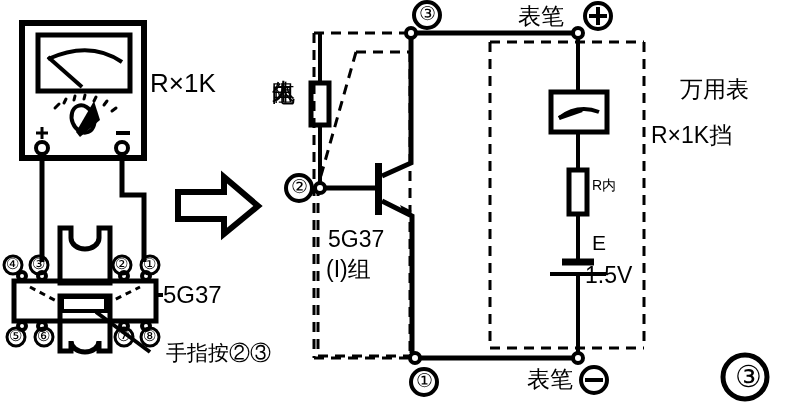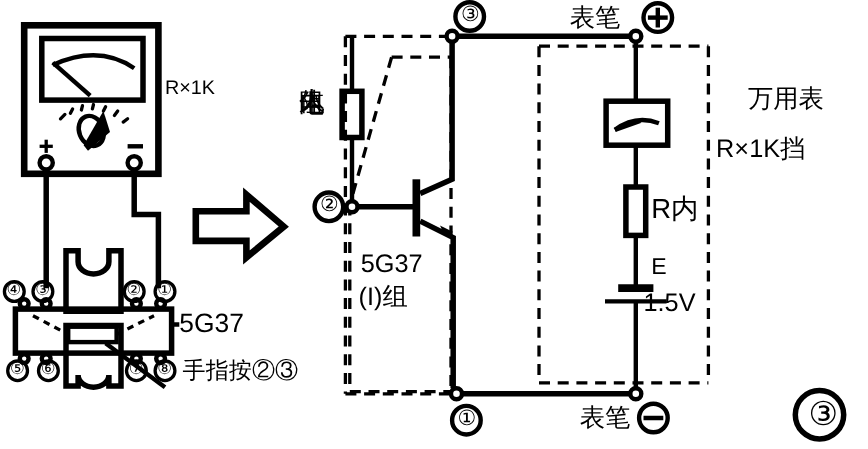--- a/index.html
+++ b/index.html
@@ -227,25 +227,25 @@
       <circle cx="594" cy="380" r="13"></circle>
       <line x1="585" y1="380" x2="603" y2="380" stroke="#000" stroke-width="4"></line>
     </g>
 
     <g>
       <circle cx="745" cy="377" r="22" fill="none" stroke="#000" stroke-width="5"></circle>
     </g>
 
   </svg>
 
-  <div class="lbl" style="left:150px; top:70px; font-size:18px;">R×1K</div>
+  <div class="lbl" style="left:150px; top:70px; font-size:26px;">R×1K</div>
 
   <div class="lbl" style="left:163px; top:283px; font-size:24px;">5G37</div>
 
-  <div class="lbl" style="left:166px; top:327px; font-size:21px;">手指按②③</div>
+  <div class="lbl" style="left:166px; top:342px; font-size:21px;">手指按②③</div>
 
   <div class="lbl" style="left:6px; top:256px; font-size:15px;">④</div>
   <div class="lbl" style="left:32px; top:256px; font-size:15px;">③</div>
   <div class="lbl" style="left:115px; top:256px; font-size:15px;">②</div>
   <div class="lbl" style="left:143px; top:256px; font-size:15px;">①</div>
   <div class="lbl" style="left:9px; top:328px; font-size:15px;">⑤</div>
   <div class="lbl" style="left:37px; top:328px; font-size:15px;">⑥</div>
   <div class="lbl" style="left:117px; top:328px; font-size:15px;">⑦</div>
   <div class="lbl" style="left:143px; top:328px; font-size:15px;">⑧</div>
 
@@ -260,21 +260,21 @@
   <div class="lbl" style="left:328px; top:228px; font-size:23px;">5G37</div>
   <div class="lbl" style="left:326px; top:258px; font-size:23px;text-align:right;">(I)组</div>
 
   <div class="lbl" style="left:518px; top:5px; font-size:23px;">表笔</div>
 
   <div class="lbl" style="left:527px; top:368px; font-size:23px;">表笔</div>
 
   <div class="lbl" style="left:653px; top:78px; font-size:23px;margin-left:27px;">万用表</div>
   <div class="lbl" style="left:651px; top:124px; font-size:23px;">R×1K挡</div>
 
-  <div class="lbl" style="left:592px; top:178px; font-size:25px;">R内</div>
+  <div class="lbl" style="left:592px; top:178px; font-size:14px;">R内</div>
 
   <div class="lbl" style="left:592px; top:232px; font-size:21px;">E</div>
 
   <div class="lbl" style="left:585px; top:264px; font-size:23px;">1.5V</div>
 
   <div class="lbl" style="left:735px; top:362px; font-size:30px;">③</div>
 
 </div>
 
 </body></html>

